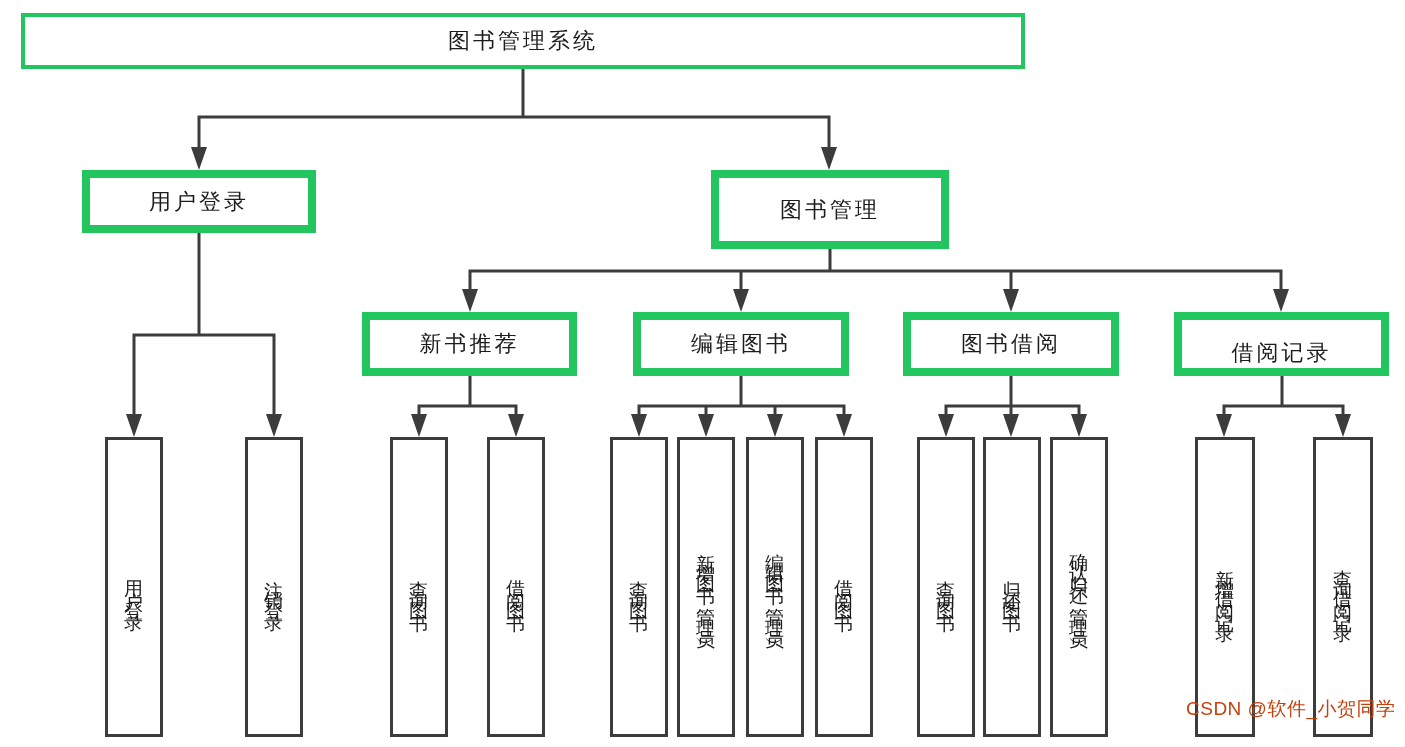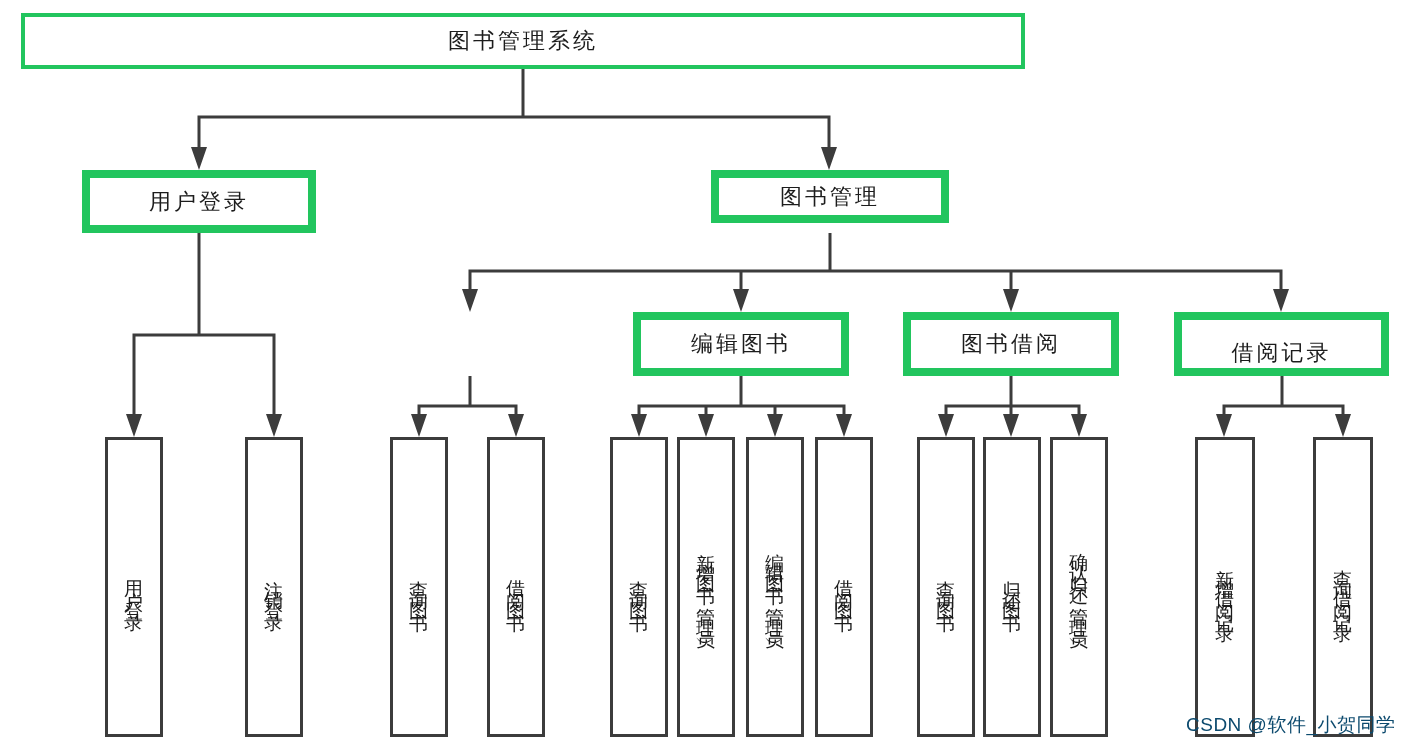--- a/index.html
+++ b/index.html
@@ -30,22 +30,22 @@
     top:437px;height:300px;width:58px;
     z-index:2;
   }
   .vbox span{
     writing-mode:vertical-rl;
     font-size:19px;letter-spacing:11px;line-height:1;
     color:#1c1c1c;white-space:nowrap;
   }
   .watermark{
     position:absolute;left:1186px;top:696px;
-    font-size:19px;color:#0c4a6e;letter-spacing:0.5px;
-    z-index:5;white-space:nowrap;margin-top:16px;
+    font-size:19px;color:#c2410c;letter-spacing:0.5px;
+    z-index:5;white-space:nowrap;
   }
 </style>
 </head>
 <body>
 
 <div id="canvas">
 
   <svg id="connectors" width="1405" height="747" viewBox="0 0 1405 747" xmlns="http://www.w3.org/2000/svg">
     <g stroke="#3c3c3c" stroke-width="3" fill="none">
       <path d="M523 69V117 M197.5 117H830.5 M199 117V148 M829 117V148"></path>
@@ -67,24 +67,27 @@
     </g>
   </svg>
 
   <div class="hbox root" style="left:21px;top:13px;width:1004px;height:56px;">
     <span>图书管理系统</span>
   </div>
 
   <div class="hbox" style="left:82px;top:170px;width:234px;height:63px;">
     <span>用户登录</span>
   </div>
-  <div class="hbox" style="left:711px;top:170px;width:238px;height:53px;">
+  <div class="hbox" style="left:711px;top:170px;width:238px;height:79px;">
     <span>图书管理</span>
   </div>
 
+  <div class="hbox" style="left:362px;top:312px;width:215px;height:64px;">
+    <span>新书推荐</span>
+  </div>
   <div class="hbox" style="left:633px;top:312px;width:216px;height:64px;">
     <span>编辑图书</span>
   </div>
   <div class="hbox" style="left:903px;top:312px;width:216px;height:64px;">
     <span>图书借阅</span>
   </div>
   <div class="hbox" style="left:1174px;top:312px;width:215px;height:64px;align-items:flex-end;">
     <span>借阅记录</span>
   </div>
 

